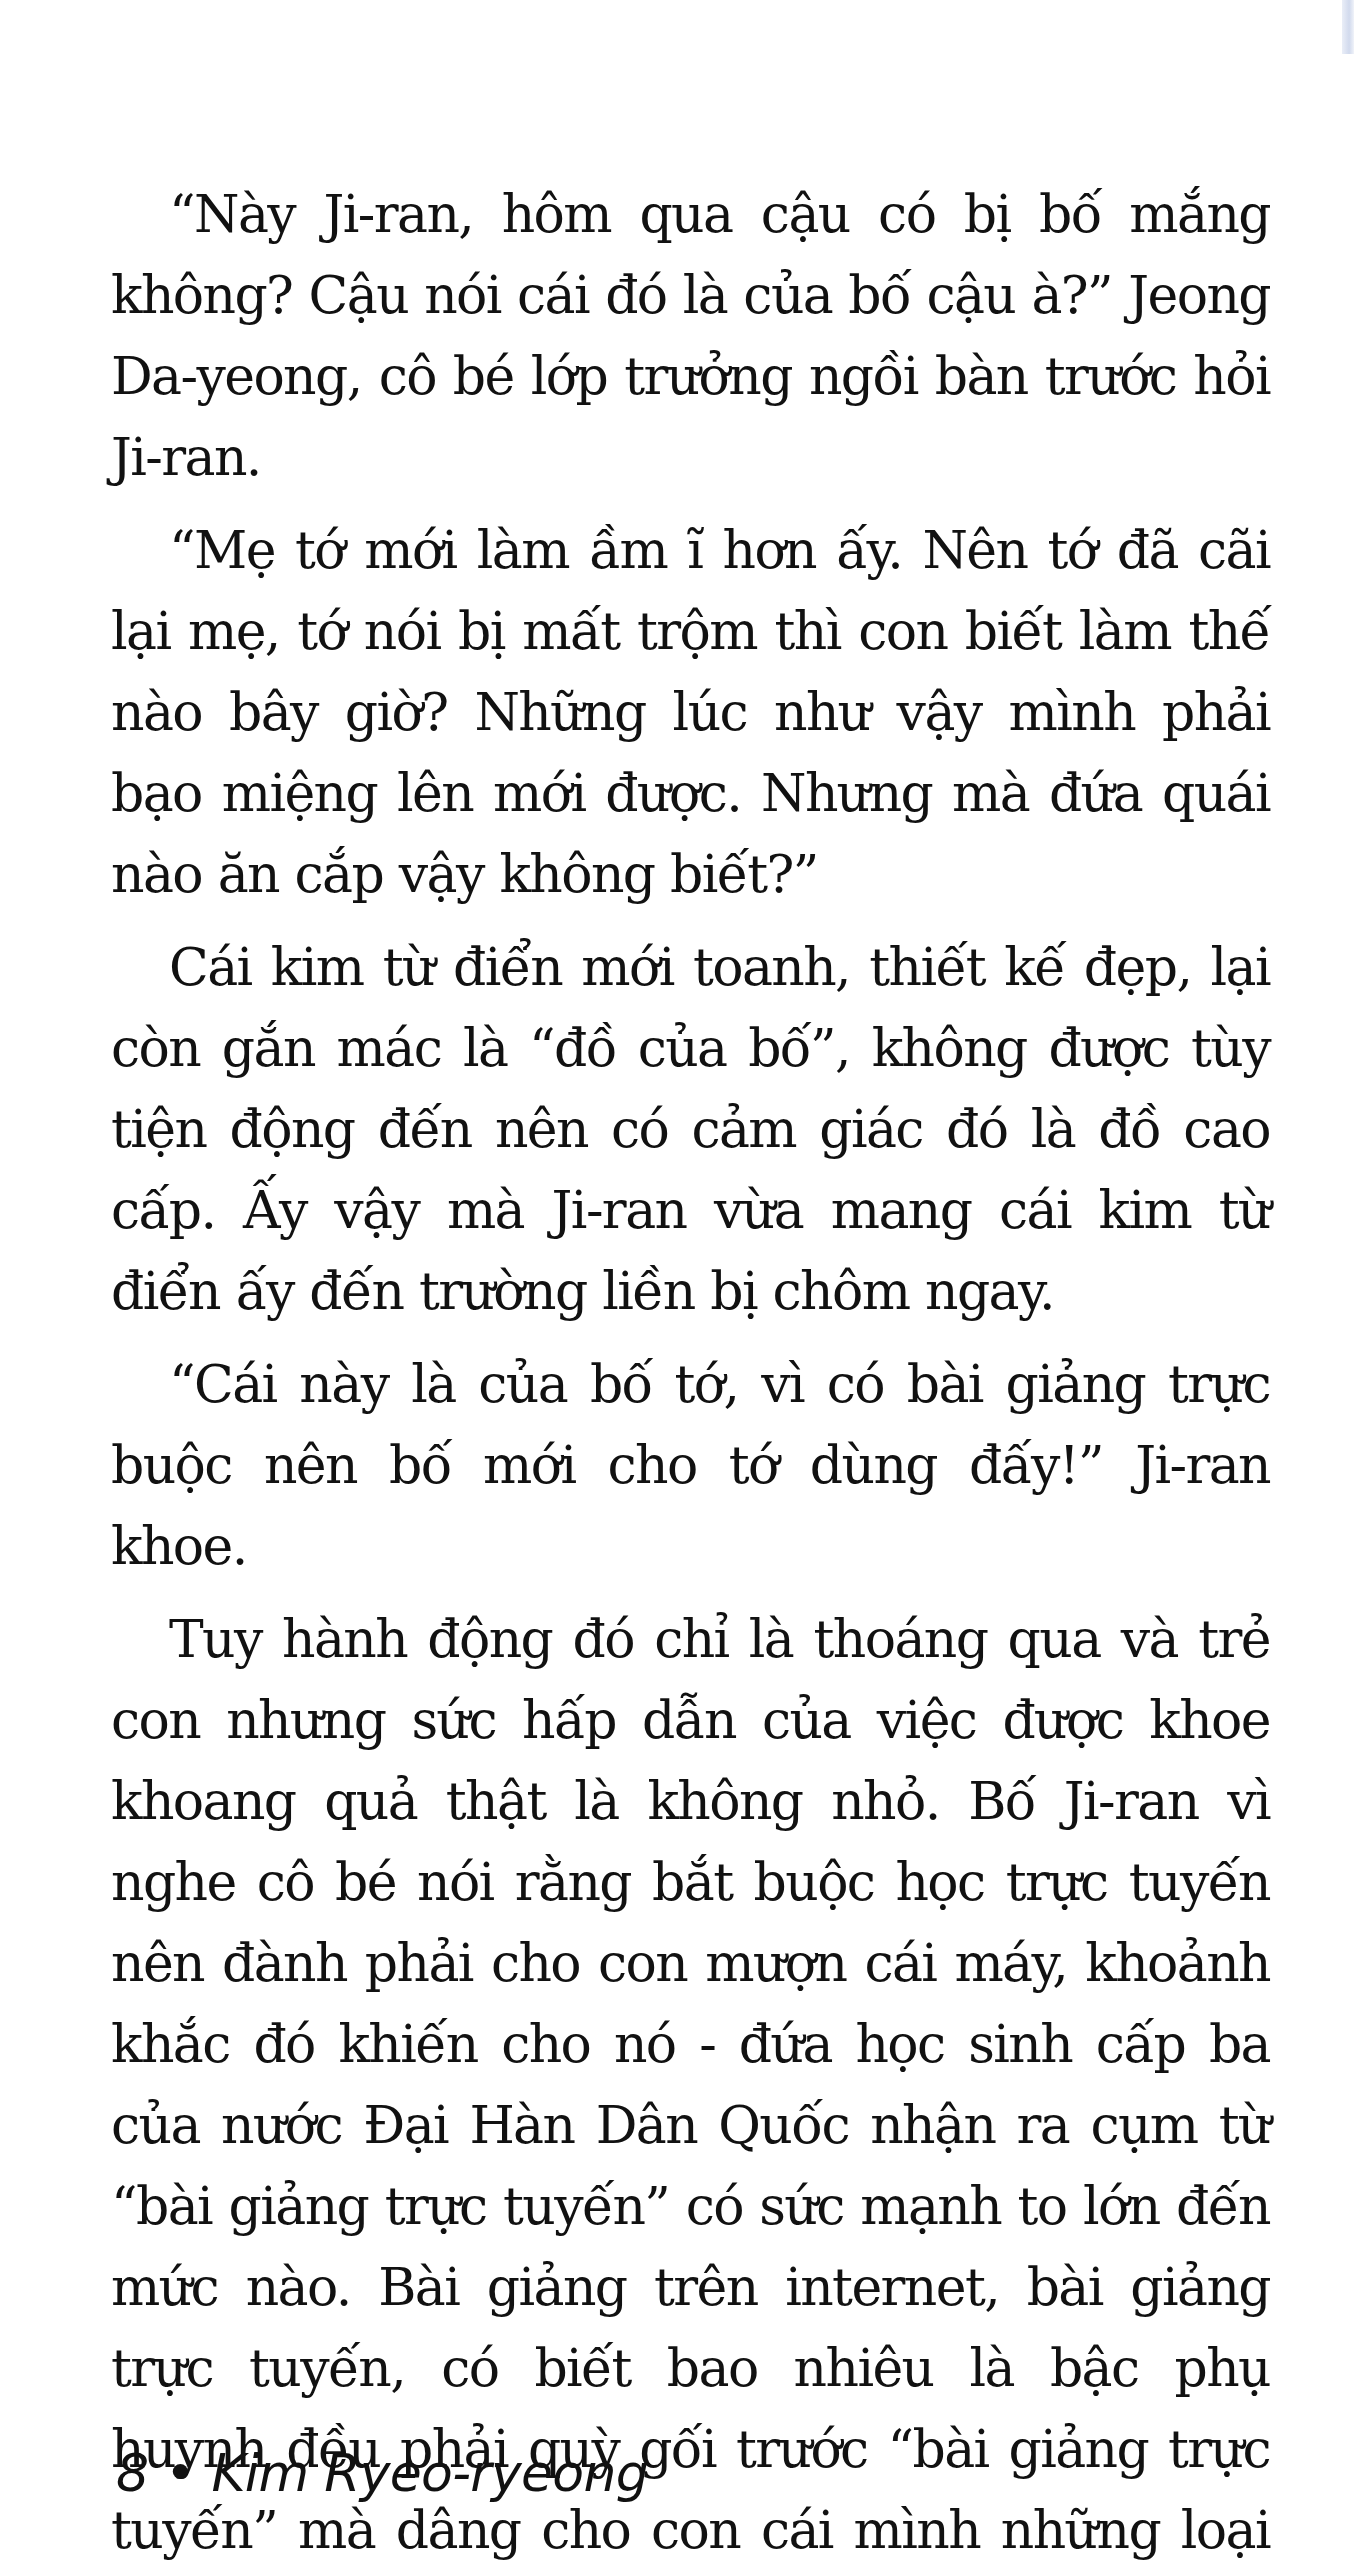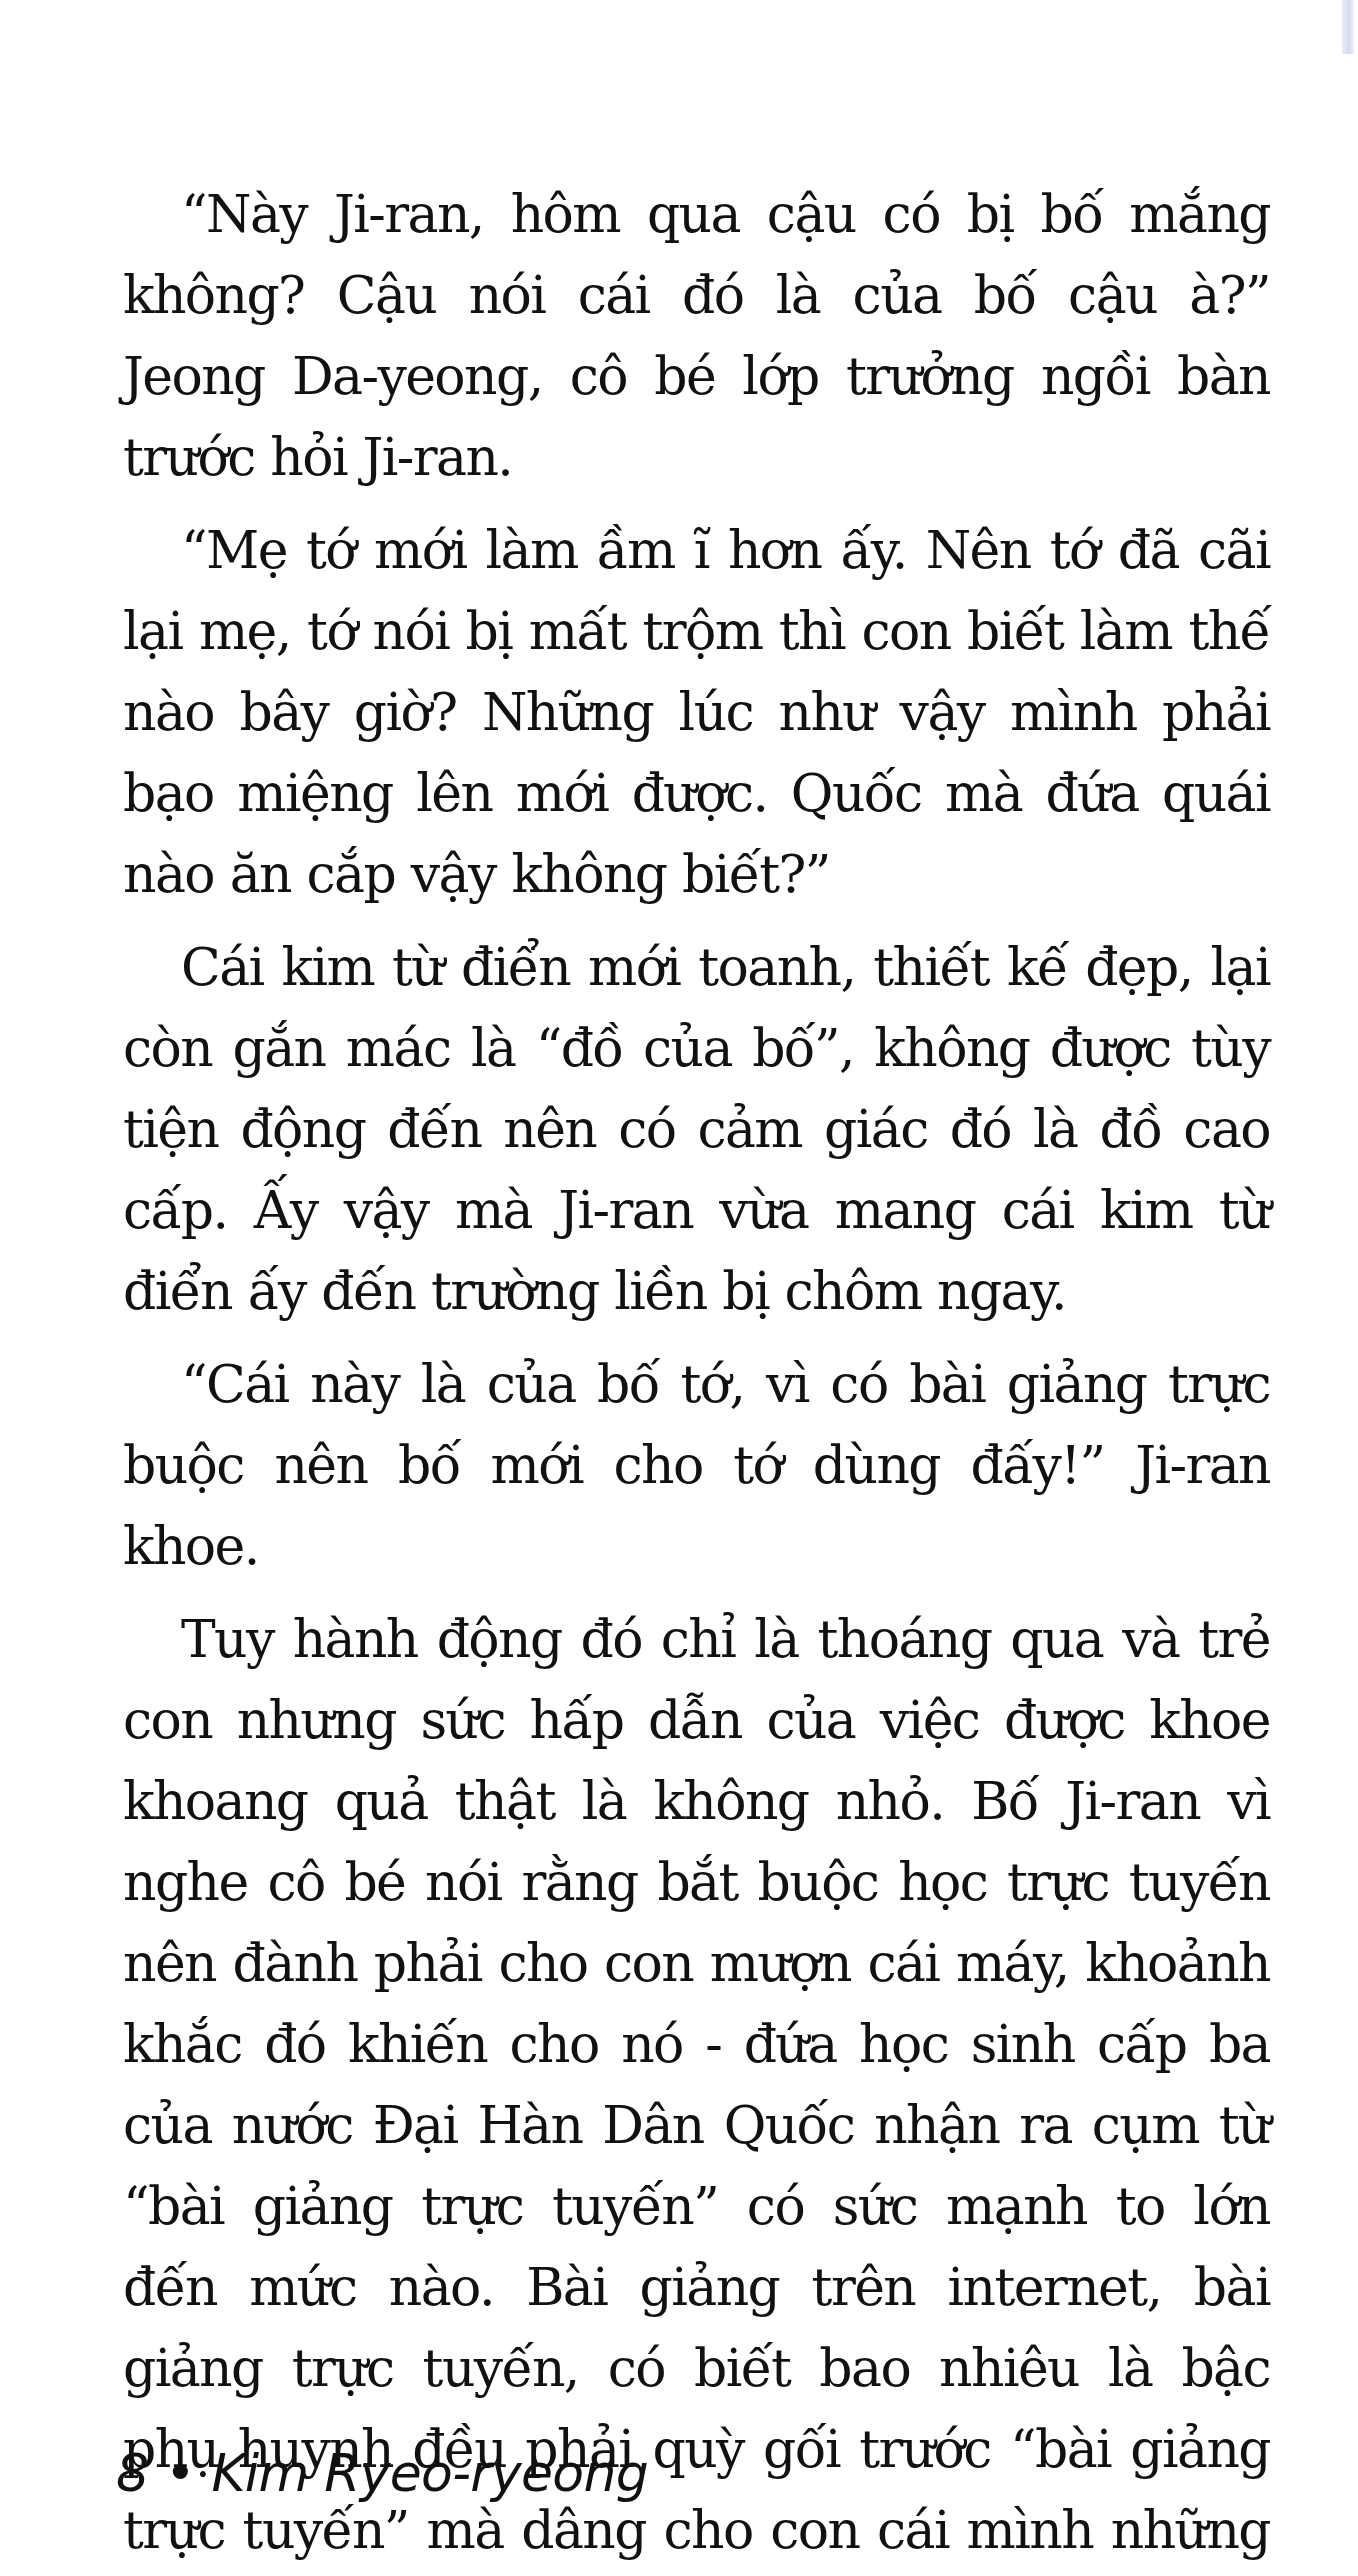--- a/index.html
+++ b/index.html
@@ -29,21 +29,21 @@
     top: 174px;
     width: 1159px;
     font-family: "DejaVu Serif", "Liberation Serif", serif;
     font-size: 52px;
     line-height: 81px;
     text-align: justify;
     letter-spacing: -1.6px;
     word-spacing: 0.7px;
   }
   .para {
-    margin: 0 0 12px 12px;
+    margin: 0 0 12px 0;
     text-indent: 58px;
     text-align-last: left;
   }
   .page-footer {
     position: absolute;
     left: 116px;
     top: 2443px;
     font-family: "DejaVu Sans", "Liberation Sans", sans-serif;
     font-style: italic;
     font-size: 52px;
@@ -57,21 +57,21 @@
     font-style: normal;
   }
 </style>
 </head>
 <body>
 
 <div class="edge-strip"></div>
 
 <main class="page-body">
   <p class="para">“Này Ji-ran, hôm qua cậu có bị bố mắng không? Cậu nói cái đó là của bố cậu à?” Jeong Da-yeong, cô bé lớp trưởng ngồi bàn trước hỏi Ji-ran.</p>
-  <p class="para">“Mẹ tớ mới làm ầm ĩ hơn ấy. Nên tớ đã cãi lại mẹ, tớ nói bị mất trộm thì con biết làm thế nào bây giờ? Những lúc như vậy mình phải bạo miệng lên mới được. Quốc mà đứa quái nào ăn cắp vậy không biết?”</p>
+  <p class="para">“Mẹ tớ mới làm ầm ĩ hơn ấy. Nên tớ đã cãi lại mẹ, tớ nói bị mất trộm thì con biết làm thế nào bây giờ? Những lúc như vậy mình phải bạo miệng lên mới được. Nhưng mà đứa quái nào ăn cắp vậy không biết?”</p>
   <p class="para">Cái kim từ điển mới toanh, thiết kế đẹp, lại còn gắn mác là “đồ của bố”, không được tùy tiện động đến nên có cảm giác đó là đồ cao cấp. Ấy vậy mà Ji-ran vừa mang cái kim từ điển ấy đến trường liền bị chôm ngay.</p>
   <p class="para">“Cái này là của bố tớ, vì có bài giảng trực buộc nên bố mới cho tớ dùng đấy!” Ji-ran khoe.</p>
   <p class="para">Tuy hành động đó chỉ là thoáng qua và trẻ con nhưng sức hấp dẫn của việc được khoe khoang quả thật là không nhỏ. Bố Ji-ran vì nghe cô bé nói rằng bắt buộc học trực tuyến nên đành phải cho con mượn cái máy, khoảnh khắc đó khiến cho nó - đứa học sinh cấp ba của nước Đại Hàn Dân Quốc nhận ra cụm từ “bài giảng trực tuyến” có sức mạnh to lớn đến mức nào. Bài giảng trên internet, bài giảng trực tuyến, có biết bao nhiêu là bậc phụ huynh đều phải quỳ gối trước “bài giảng trực tuyến” mà dâng cho con cái mình những loại máy móc đời mới nhất, như MP3, PMP, kim từ điển. Đến cả cái máy tính để bàn tốn hàng triệu won, đứng trước “bài giảng trực tuyến”</p>
 </main>
 
 <footer class="page-footer">
   <span>8</span><span class="sep">•</span><span>Kim Ryeo-ryeong</span>
 </footer>
 
 

